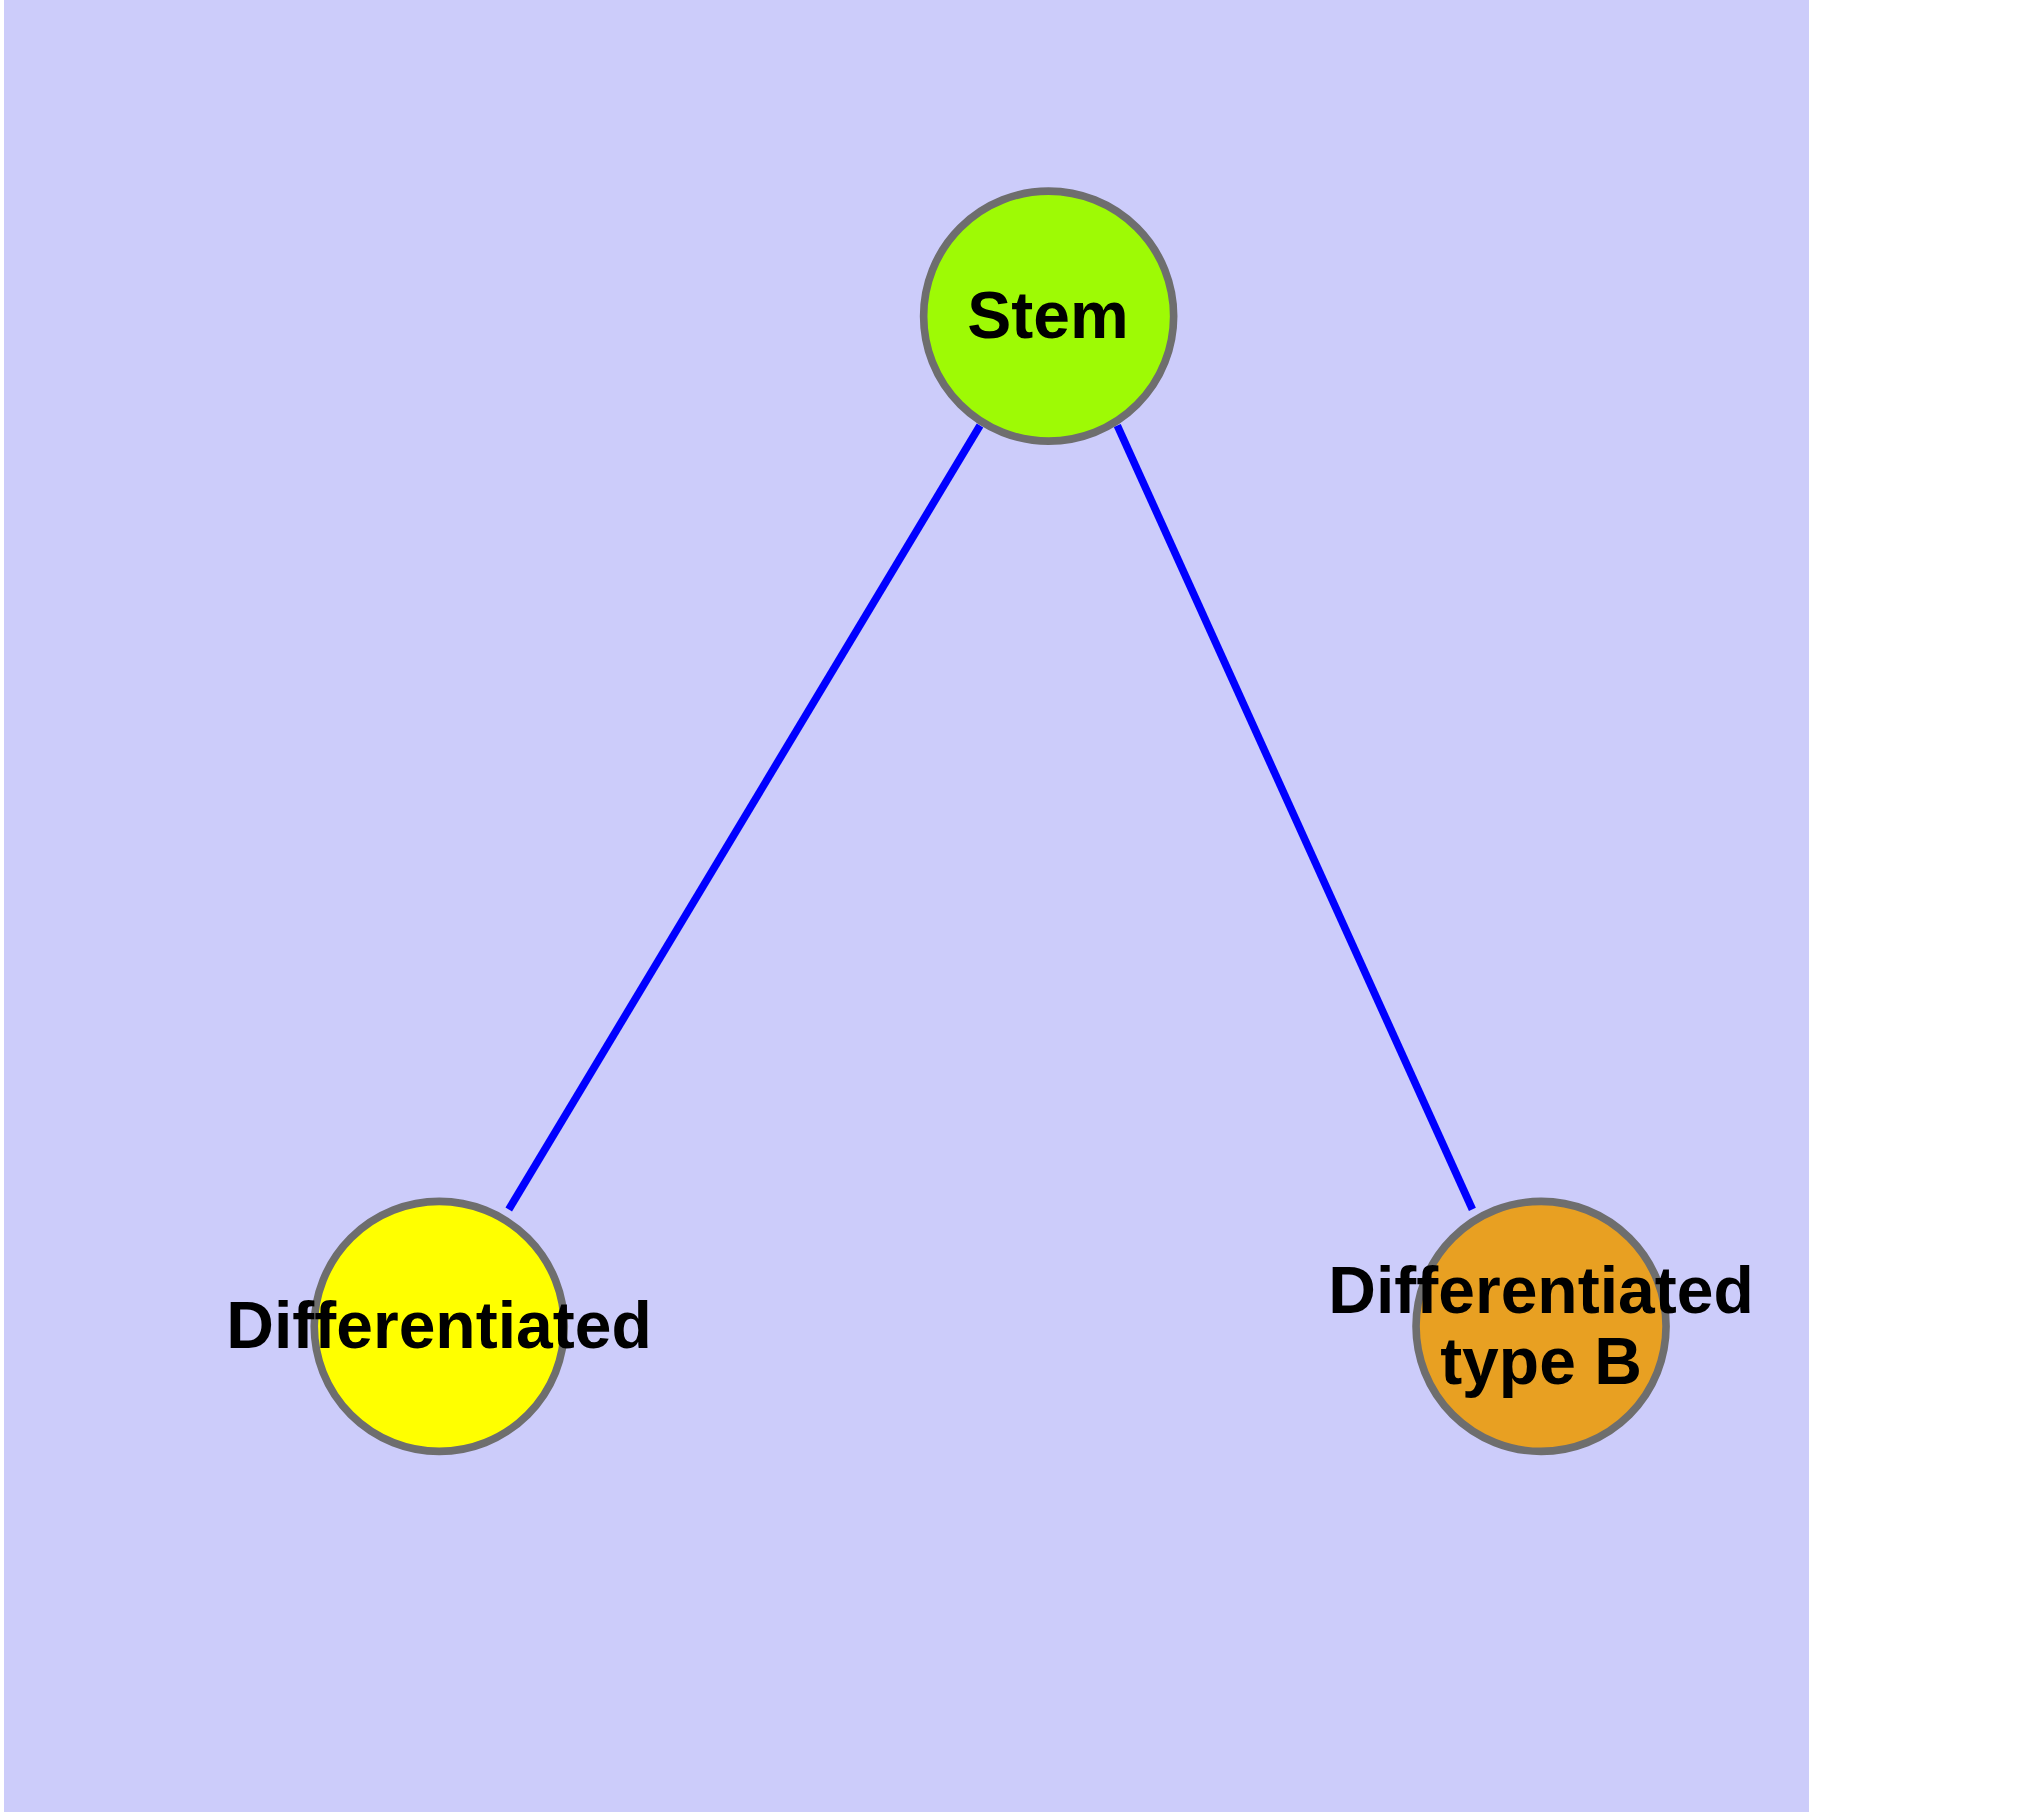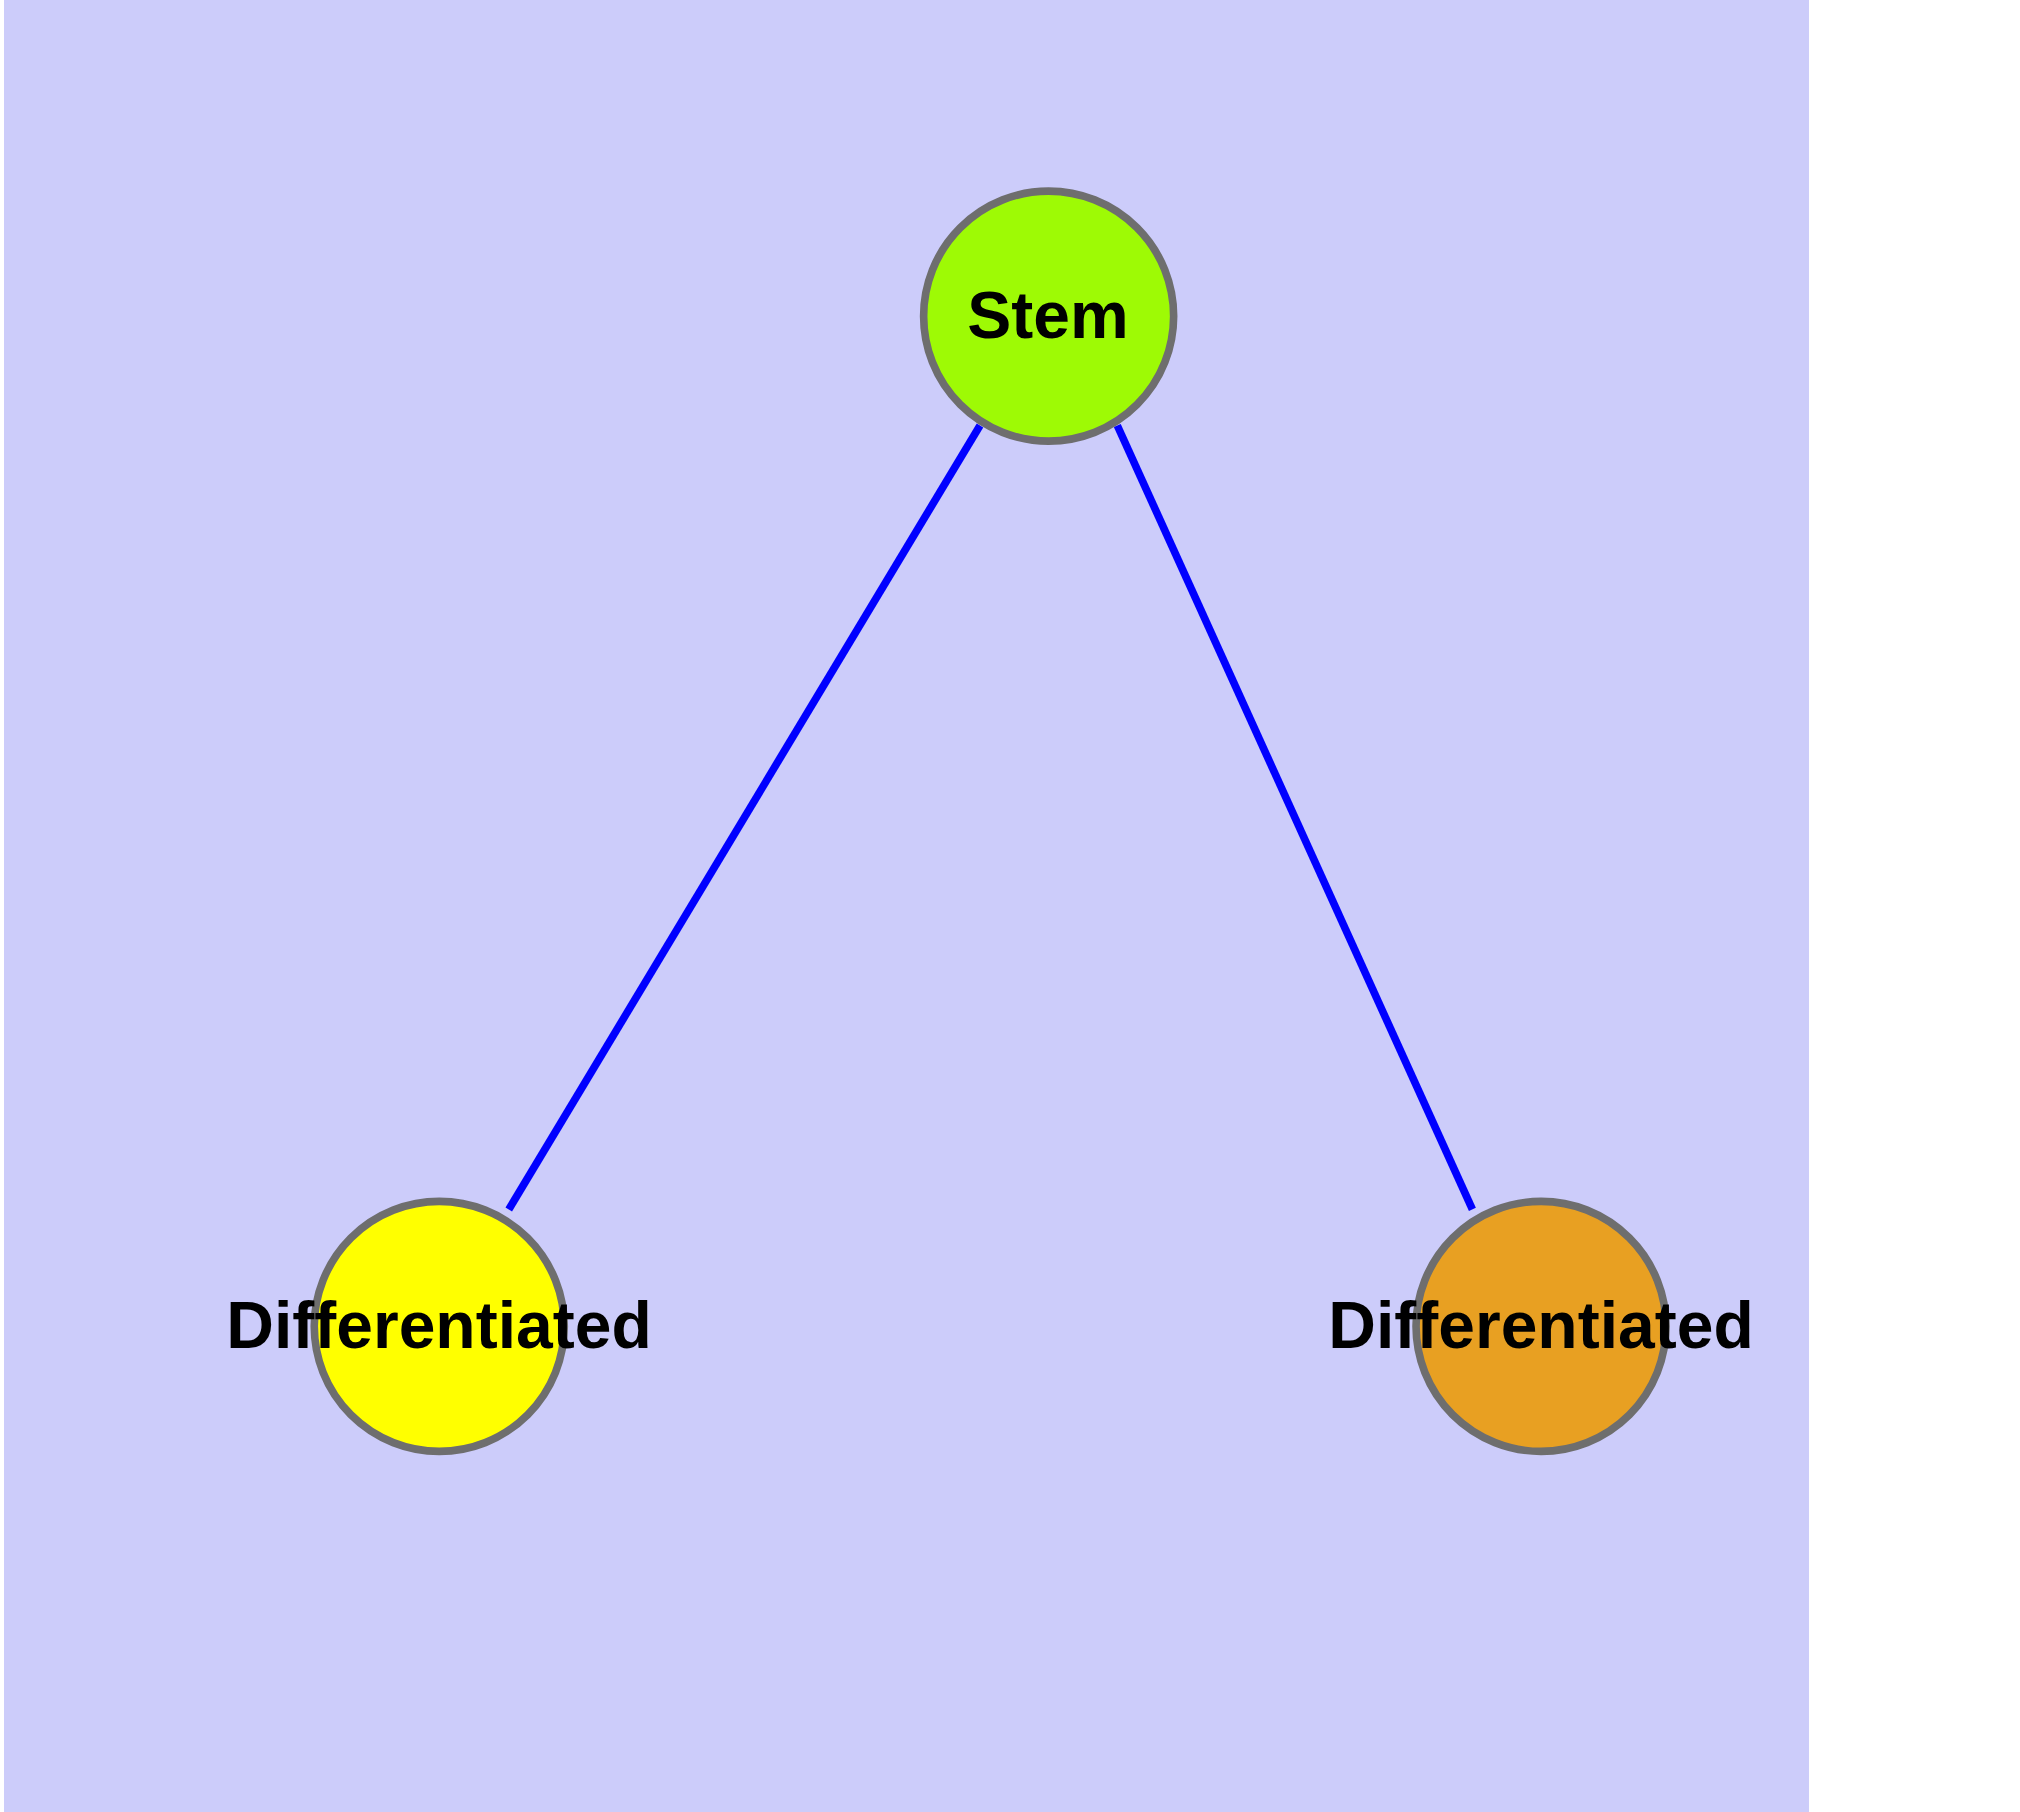--- a/index.html
+++ b/index.html
@@ -85,16 +85,17 @@
   <div class="node-label" id="label-stem" style="left: 1048px; top: 316px;">
     <div>Stem</div>
   </div>
 
   <div class="node-label" id="label-diffA" style="left: 439px; top: 1326px;">
     <div>Differentiated</div>
   </div>
 
   <div class="node-label" id="label-diffB" style="left: 1541px; top: 1326px;">
     <div>Differentiated</div>
+    <div>type B</div>
   </div>
 
 </div>
 
 
 </body></html>

